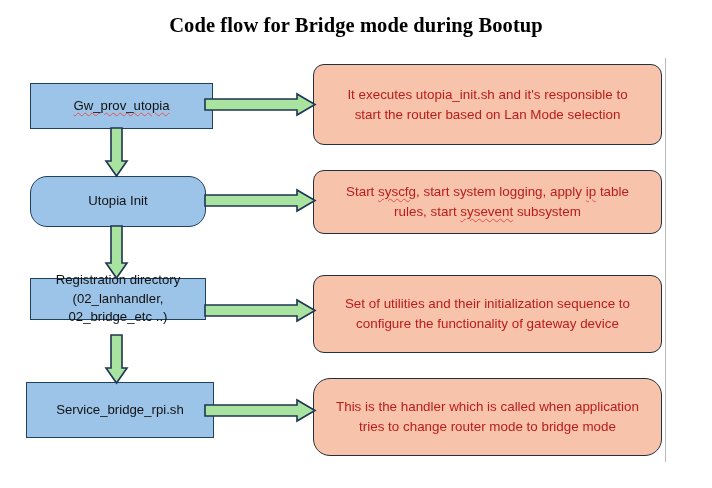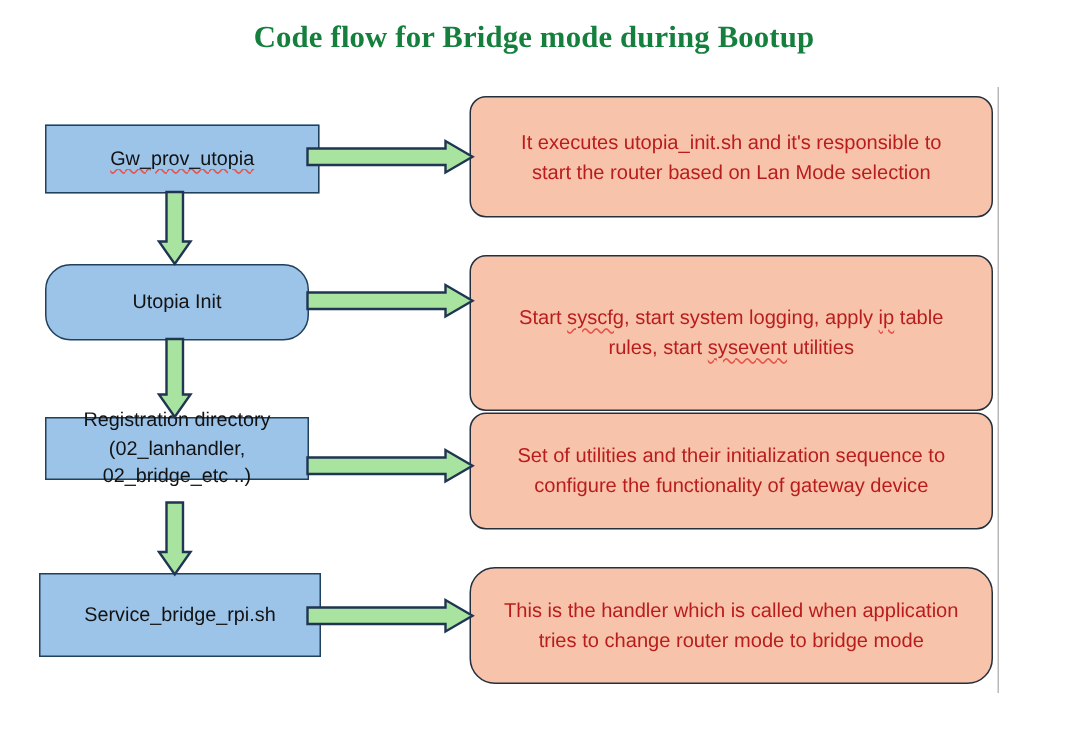--- a/index.html
+++ b/index.html
@@ -22,21 +22,21 @@
   
   .title {
     position: absolute;
     left: 0;
     top: 14px;
     width: 712px;
     text-align: center;
     font-family: "Liberation Serif", serif;
     font-weight: bold;
     font-size: 20.5px;
-    color: #15803d;
+    color: #000000;
     letter-spacing: 0.1px;
   }
   
   .stage-box {
     position: absolute;
     box-sizing: border-box;
     background: #9cc3e8;
     border: 1.8px solid #20405c;
     display: flex;
     align-items: center;
@@ -136,24 +136,24 @@
     </span>
   </div>
 
   <div class="desc-box" style="left:313px; top:64px; width:349px; height:81px;">
     <span class="lines">
       <span class="ln">It executes utopia_init.sh and it's responsible to</span>
       <span class="ln">start the router based  on Lan Mode selection</span>
     </span>
   </div>
 
-  <div class="desc-box" style="left:313px; top:170px; width:349px; height:104px;">
+  <div class="desc-box" style="left:313px; top:170px; width:349px; height:64px;">
     <span class="lines">
       <span class="ln"><span>Start </span><span class="squiggle">syscfg</span><span>, start system logging, apply </span><span class="squiggle">ip</span><span> table</span></span>
-      <span class="ln"><span>rules, start </span><span class="squiggle">sysevent</span><span> utilities</span></span>
+      <span class="ln"><span>rules, start </span><span class="squiggle">sysevent</span><span> subsystem</span></span>
     </span>
   </div>
 
   <div class="desc-box" style="left:313px; top:275px; width:349px; height:78px;">
     <span class="lines">
       <span class="ln">Set of utilities and their initialization sequence to</span>
       <span class="ln">configure  the functionality of gateway device</span>
     </span>
   </div>
 

